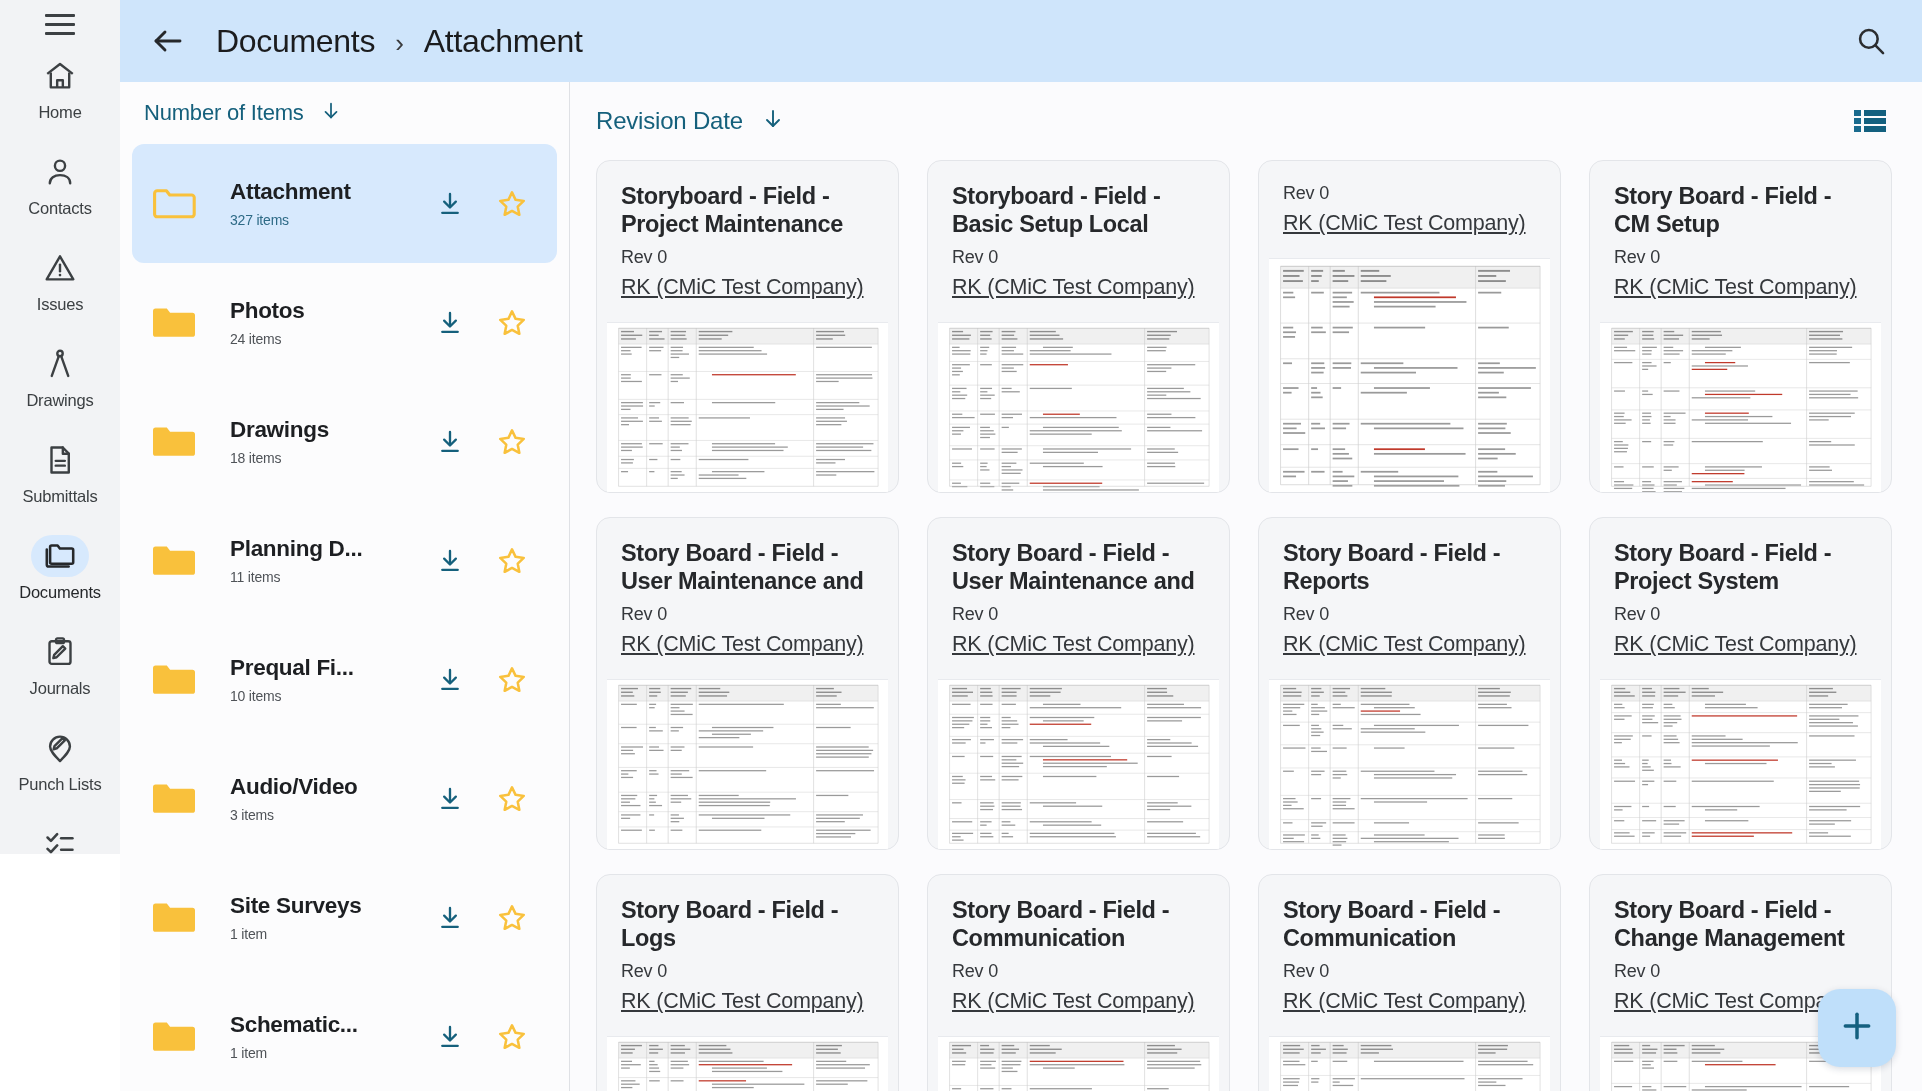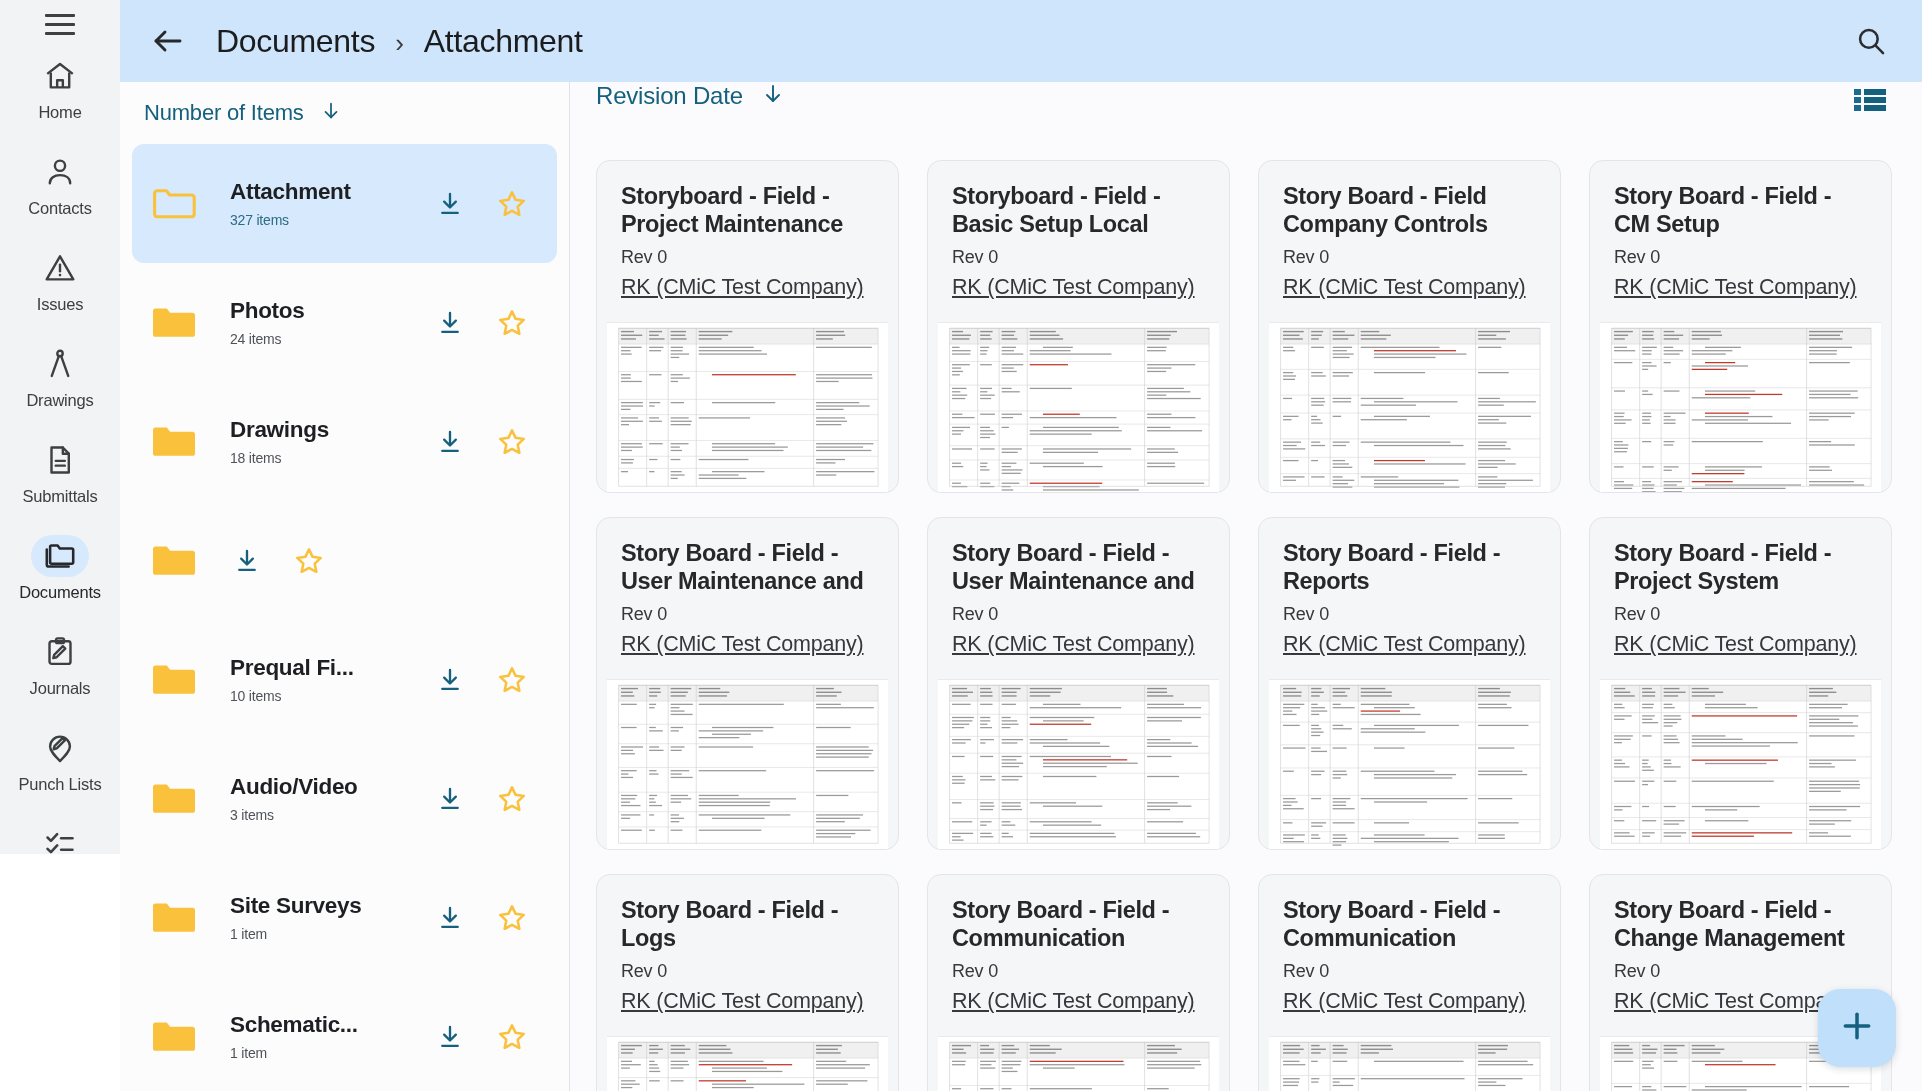--- a/index.html
+++ b/index.html
@@ -95,21 +95,21 @@
     margin-bottom: 7px;
   }
   .folder-count { font-size: 14px; color: #4f5358; letter-spacing: -0.2px; }
   .folder-row.selected .folder-count { color: #2d6a86; }
   .row-act { width: 62px; display: flex; align-items: center; justify-content: center; cursor: pointer; }
 
   
   .docs { flex: 1; background: #fbfbfd; display: flex; flex-direction: column; min-width: 0; position: relative; }
   .docs-bar {
     height: 78px; min-height: 78px;
-    display: flex; align-items: flex-start;
+    display: flex; align-items: center;
     padding: 0 30px 0 26px;
   }
   .docs-sort { display: flex; align-items: center; gap: 18px; cursor: pointer; }
   .docs-sort-lbl { font-size: 24px; color: #15607c; letter-spacing: -0.2px; }
   .docs-spacer { flex: 1; }
   .viewtoggle { width: 44px; height: 36px; display: flex; align-items: center; justify-content: center; cursor: pointer; }
 
   .grid {
     flex: 1;
     display: grid;
@@ -373,20 +373,24 @@
                   <path d="M12 3.3l2.7 5.6 6.1.8-4.5 4.3 1.2 6.1L12 17.2l-5.5 2.9 1.2-6.1L3.2 9.7l6.1-.8Z"></path>
                 </svg>
               </div>
             </div>
             <div class="folder-row">
               <div class="folder-ico">
                 <svg width="48" height="40" viewBox="0 0 48 40">
                   <path d="M3 8.2A2.6 2.6 0 0 1 5.6 5.6h11.2l3.3 4.2h22.3a2.6 2.6 0 0 1 2.6 2.6v18.8a2.6 2.6 0 0 1-2.6 2.6H5.6A2.6 2.6 0 0 1 3 31.2Z" fill="#f9c13c"></path>
                 </svg>
               </div>
+              <div class="folder-txt">
+                <div class="folder-name">Planning D...</div>
+                <div class="folder-count">11 items</div>
+              </div>
               <div class="row-act">
                 <svg width="28" height="28" viewBox="0 0 24 24" fill="none" stroke="#15607c" stroke-width="2" stroke-linecap="round" stroke-linejoin="round">
                   <line x1="12" y1="3.4" x2="12" y2="14.2"></line>
                   <polyline points="7,10 12,15 17,10"></polyline>
                   <line x1="5.4" y1="19.6" x2="18.6" y2="19.6"></line>
                 </svg>
               </div>
               <div class="row-act">
                 <svg width="32" height="32" viewBox="0 0 24 24" fill="none" stroke="#f9c13c" stroke-width="1.9" stroke-linejoin="round">
                   <path d="M12 3.3l2.7 5.6 6.1.8-4.5 4.3 1.2 6.1L12 17.2l-5.5 2.9 1.2-6.1L3.2 9.7l6.1-.8Z"></path>
@@ -767,21 +771,20 @@
                   <rect x="127" y="309.4" width="68.48084362139917" height="2.4" fill="#9a9a9a"></rect>
                   <rect x="127" y="315.8" width="116.05670781893004" height="2.4" fill="#9a9a9a"></rect>
                   <rect x="127" y="322.2" width="90.91034979423868" height="2.4" fill="#9a9a9a"></rect>
                   <rect x="253" y="303" width="69.00544444444444" height="2.4" fill="#9a9a9a"></rect>
                   <line x1="14" y1="310" x2="328" y2="310" stroke="#c8c8c8" stroke-width="0.8"></line>
                 </svg>
               </div>
             </div>
             <div class="card">
               <div class="card-head">
-                <div class="card-title">Story Board - Field Company Controls</div>
                 <div class="card-rev">Rev 0</div>
                 <div class="card-owner">RK (CMiC Test Company)</div>
               </div>
               <div class="card-thumb">
                 <svg class="thumb-tbl" viewBox="0 0 340 320" preserveAspectRatio="none">
                   <rect x="0" y="0" width="340" height="320" fill="#ffffff"></rect>
                   <rect x="14" y="10" width="314" height="30" fill="#f0f0f0"></rect>
                   <line x1="14" y1="10" x2="14" y2="310" stroke="#c8c8c8" stroke-width="0.8"></line>
                   <line x1="48" y1="10" x2="48" y2="310" stroke="#c8c8c8" stroke-width="0.8"></line>
                   <line x1="74" y1="10" x2="74" y2="310" stroke="#c8c8c8" stroke-width="0.8"></line>

